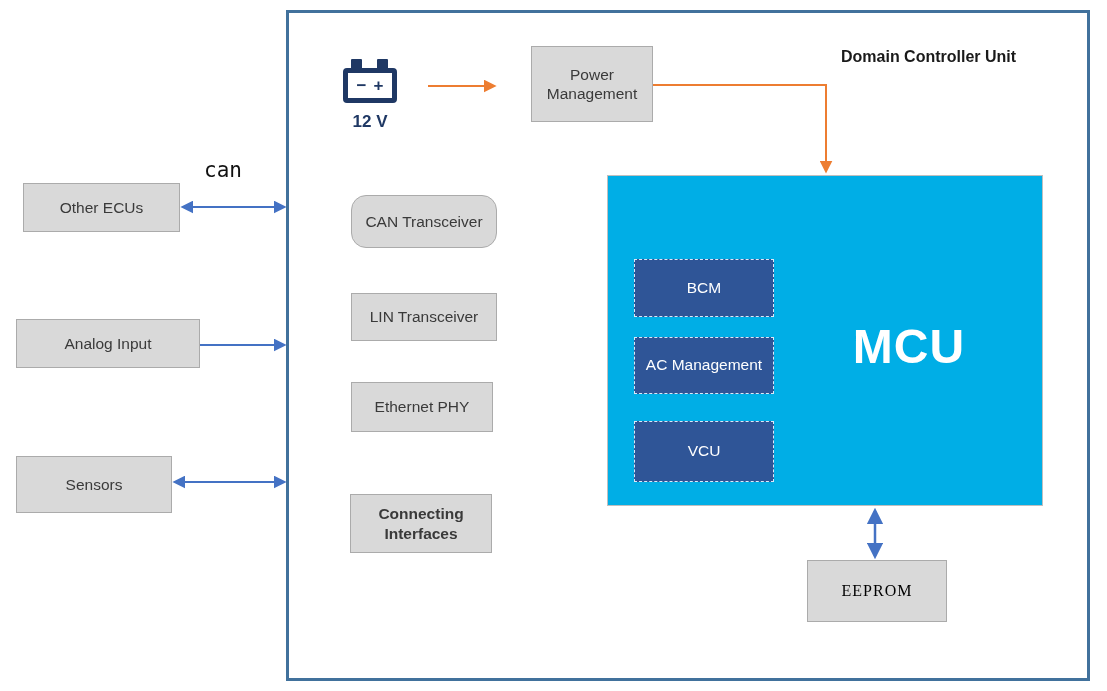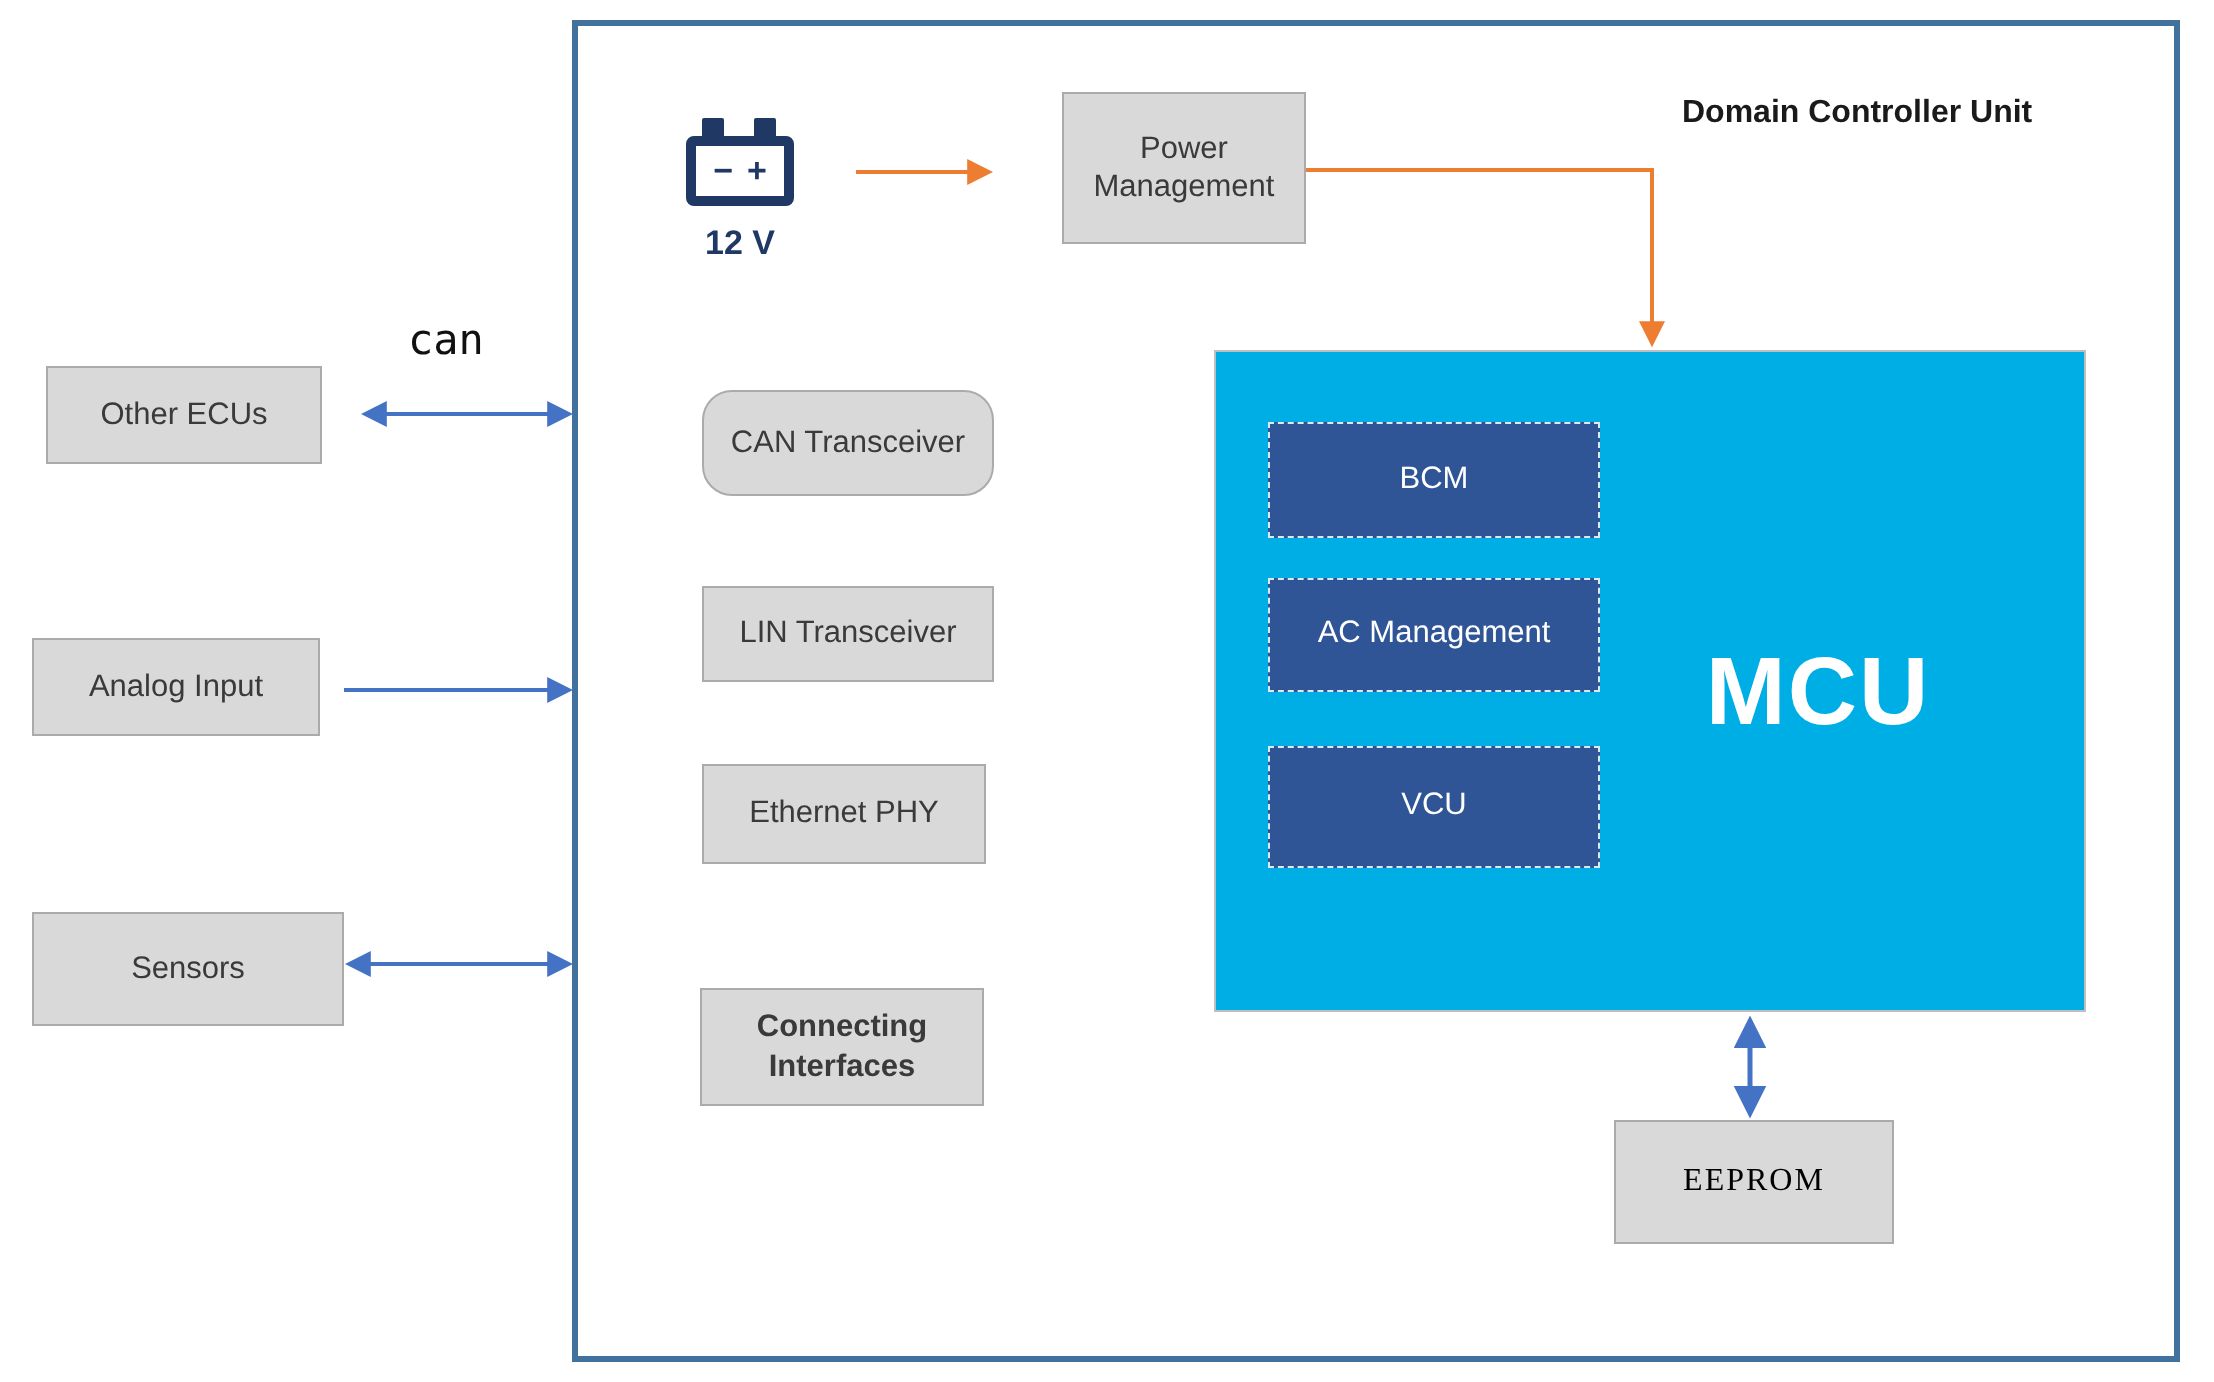--- a/index.html
+++ b/index.html
@@ -44,22 +44,22 @@
     border: 1px solid #ABABAB;
     display: flex;
     align-items: center;
     justify-content: center;
     text-align: center;
     font-size: 15.5px;
     color: #3a3a3a;
     line-height: 1.25;
   }
 
-  .box-other-ecus   { left: 23px;  top: 183px; width: 138px; height: 49px; }
-  .box-analog-input { left: 16px;  top: 319px; width: 144px; height: 49px; }
+  .box-other-ecus   { left: 23px;  top: 183px; width: 157px; height: 49px; }
+  .box-analog-input { left: 16px;  top: 319px; width: 184px; height: 49px; }
   .box-sensors      { left: 16px;  top: 456px; width: 156px; height: 57px; }
   .box-power-mgmt   { left: 497px; top: 46px;  width: 122px; height: 76px; padding: 0 4px; margin-left: 34px; }
   .box-can-trx      { left: 351px; top: 195px; width: 146px; height: 53px; border-radius: 15px; }
   .box-lin-trx      { left: 351px; top: 293px; width: 146px; height: 48px; }
   .box-eth-phy      { left: 351px; top: 382px; width: 142px; height: 50px; }
   .box-conn-if      { left: 350px; top: 494px; width: 142px; height: 59px; font-weight: bold; }
 
   .box-eeprom {
     left: 807px; top: 560px; width: 140px; height: 62px;
     font-family: "Liberation Serif", serif;
@@ -85,31 +85,32 @@
     justify-content: center;
     font-size: 48px;
     font-weight: bold;
     color: #ffffff;
     letter-spacing: 1px;
   }
 
   .submodule {
     position: absolute;
     left: 26px;
-    width: 166px;
+    width: 140px;
     background: #2F5597;
     border: 1px dashed #DCE9F7;
     display: flex;
     align-items: center;
     justify-content: center;
     text-align: center;
     color: #ffffff;
     font-size: 15.5px;
     line-height: 1.2;
     padding: 0 6px;
+    margin-top: 48px;
   }
   .sub-bcm { top: 35px;  height: 58px; }
   .sub-ac  { top: 113px; height: 57px; }
   .sub-vcu { top: 197px; height: 61px; }
 
   .battery-body {
     position: absolute;
     left: 343px; top: 68px;
     width: 54px; height: 35px;
     border: 5px solid #1F3864;

